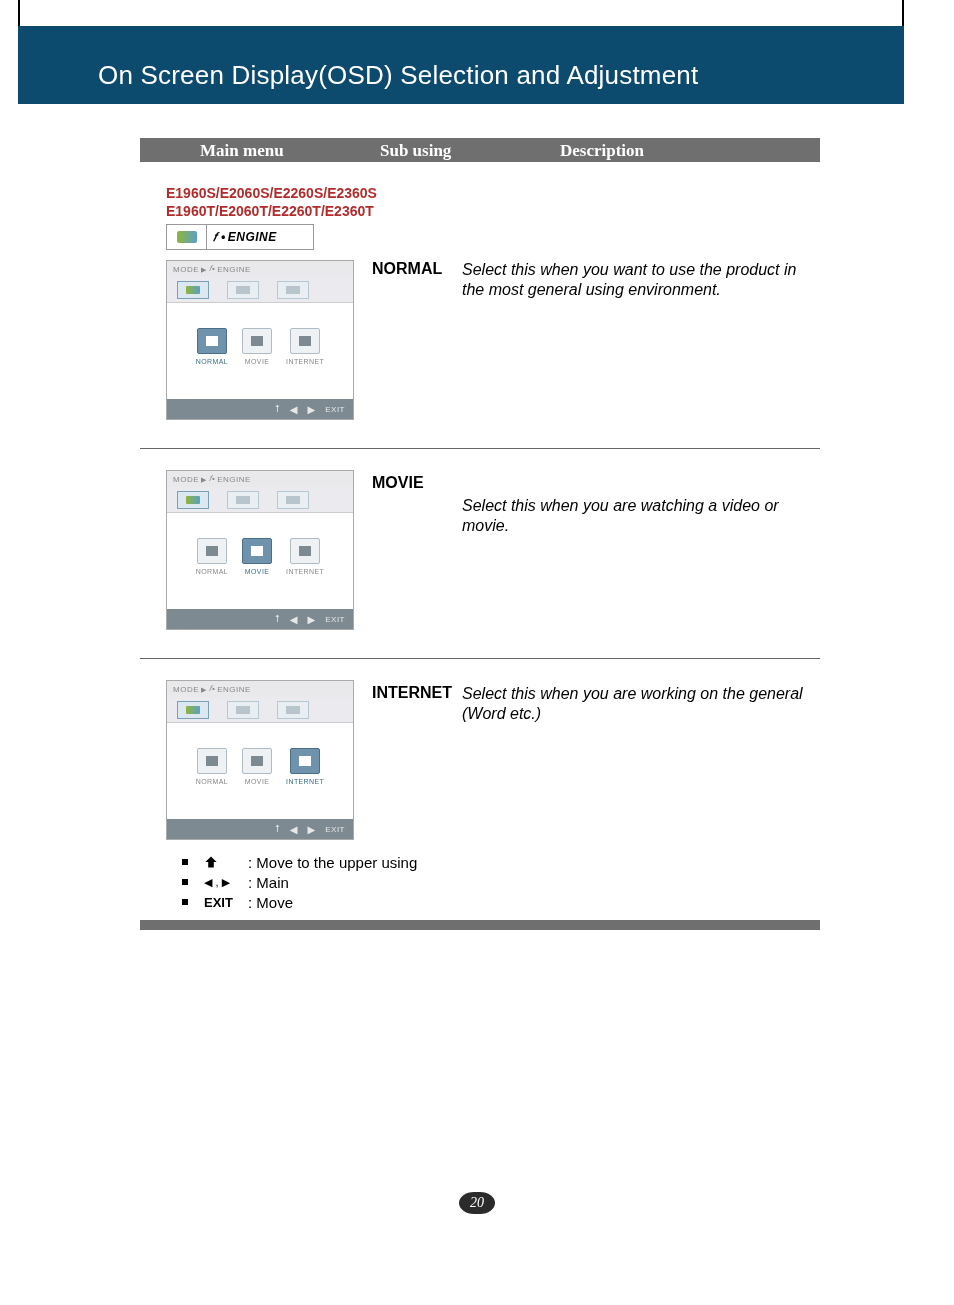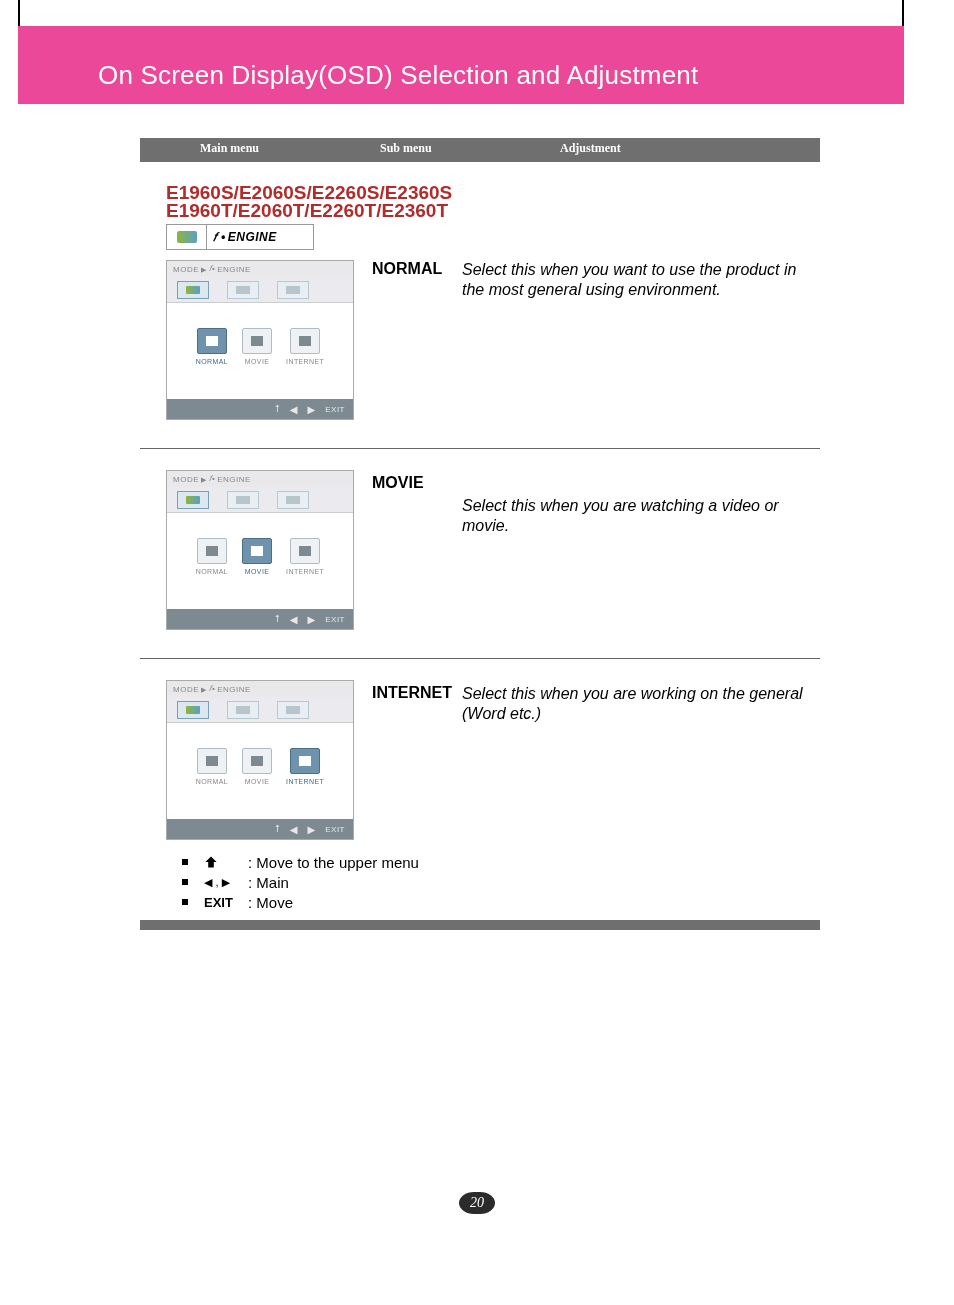--- a/index.html
+++ b/index.html
@@ -16,52 +16,52 @@
     top: 0; left: 0; right: 0;
     height: 26px;
   }
   .topframe .l { position:absolute; left:18px; top:0; width:2px; height:26px; background:#000; }
   .topframe .r { position:absolute; right:50px; top:0; width:2px; height:26px; background:#000; }
 
   .titlebar {
     position: absolute;
     top: 26px; left: 18px; right: 50px;
     height: 78px;
-    background: #ec4899;
+    background: #0c4a6e;
   }
   .titlebar .txt {
     position: absolute;
     left: 80px; top: 34px;
     color: #fff;
     font-size: 26px;
     font-weight: 400;
     letter-spacing: .2px;
   }
 
   .colhead {
     position: absolute;
     top: 138px; left: 140px; width: 680px;
     height: 24px;
     background: #6f6f6f;
     color: #fff;
     font-family: Georgia, 'Times New Roman', serif;
     font-weight: 700;
-    font-size: 12px;
+    font-size: 17px;
   }
   .colhead span { position:absolute; top:3px; }
   .colhead .c1 { left: 60px; }
   .colhead .c2 { left: 240px; }
   .colhead .c3 { left: 420px; }
 
   .models {
     position: absolute;
     top: 184px; left: 166px;
     color: #b22c2c;
     font-weight: 700;
-    font-size: 19px;
+    font-size: 14px;
     line-height: 18px;
   }
 
   .enginebox {
     position: absolute;
     top: 224px; left: 166px;
     width: 148px; height: 26px;
     border: 1px solid #999;
     background: #fff;
     display: flex;
@@ -228,22 +228,22 @@
   <div class="l"></div>
     <div class="r"></div>
 </div>
 
 <div class="titlebar">
   <div class="txt">On Screen Display(OSD) Selection and Adjustment</div>
 </div>
 
 <div class="colhead">
   <span class="c1">Main menu</span>
-  <span class="c2">Sub menu</span>
-  <span class="c3">Adjustment</span>
+  <span class="c2">Sub using</span>
+  <span class="c3">Description</span>
 </div>
 
 <div class="models">
   <div>E1960S/E2060S/E2260S/E2360S</div>
   <div>E1960T/E2060T/E2260T/E2360T</div>
 </div>
 
 <div class="enginebox">
   <div class="ic">
       <div class="fe"></div>
@@ -406,21 +406,21 @@
 <div class="desc d3">Select this when you are working on the general (Word etc.)</div>
 
 <div class="legend">
   <div class="row">
     <div class="bullet"></div>
     <div class="sym up">
       <svg viewBox="0 0 10 10">
           <path d="M5 1 L9 5 L7 5 L7 9 L3 9 L3 5 L1 5 Z" fill="#000"></path>
         </svg>
     </div>
-    <span>: Move to the upper menu</span>
+    <span>: Move to the upper using</span>
   </div>
   <div class="row">
     <div class="bullet"></div>
     <div class="sym arrows">◀ , ▶</div>
     <span>: Main</span>
   </div>
   <div class="row">
     <div class="bullet"></div>
     <div class="sym exit">EXIT</div>
     <span>: Move</span>

